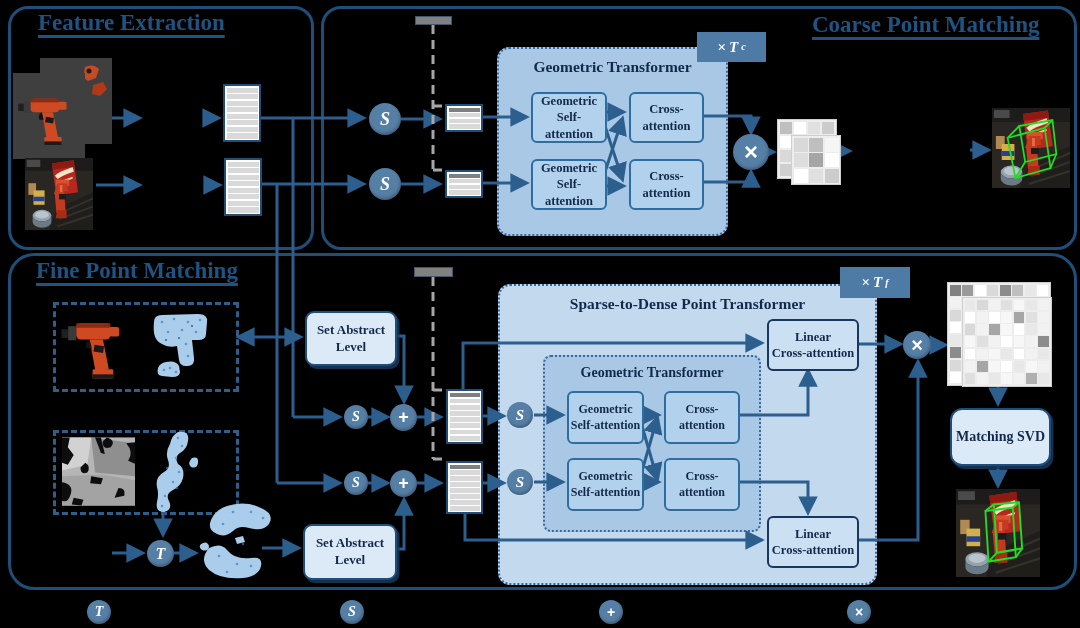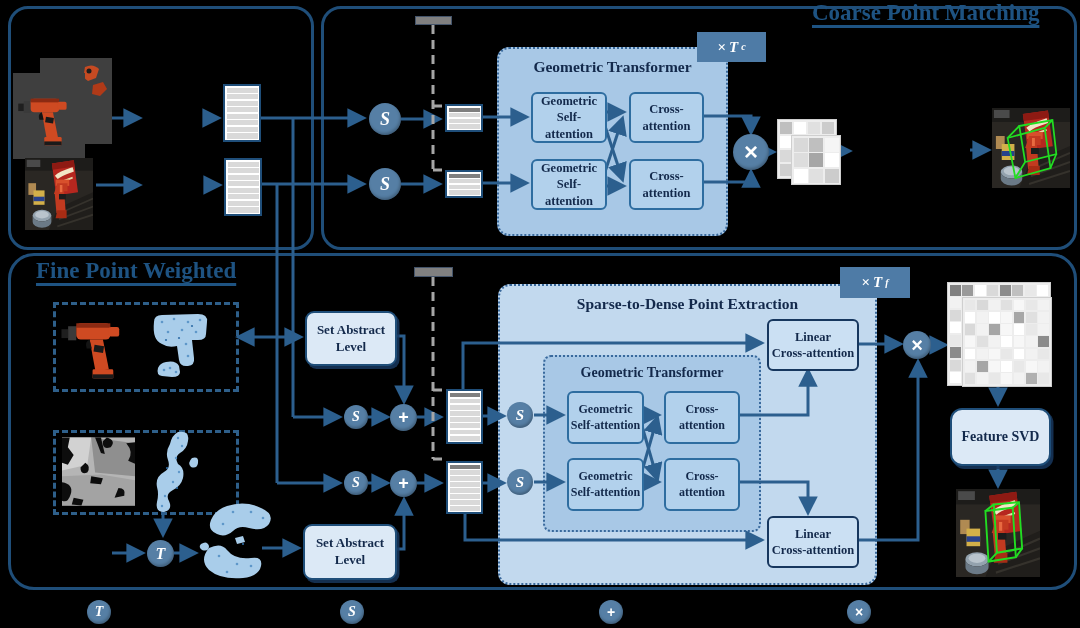--- a/index.html
+++ b/index.html
@@ -53,29 +53,30 @@
 </style>
 </head>
 <body>
 
 <div id="canvas">
 
   <div class="panel" style="left:8px;top:6px;width:300px;height:238px;"></div>
   <div class="panel" style="left:321px;top:6px;width:750px;height:238px;"></div>
   <div class="panel" style="left:8px;top:253px;width:1063px;height:331px;border-radius:26px;"></div>
 
-  <div class="panel-title" style="left:812px;top:0;text-align:right;">Coarse Point Matching</div>
-  <div class="panel-title" style="left:36px;top:258px;">Fine Point Weighted</div>
+  <div class="panel-title" style="left:38px;top:10px;">Feature Extraction</div>
+  <div class="panel-title" style="left:812px;top:12px;text-align:right;">Coarse Point Matching</div>
+  <div class="panel-title" style="left:36px;top:258px;">Fine Point Matching</div>
 
   <div class="container-dotted" style="left:497px;top:47px;width:227px;height:185px;background:#A8C8E6;">
     <div class="container-title" style="top:9px;">Geometric Transformer</div>
   </div>
 
   <div class="container-dotted" style="left:498px;top:284px;width:375px;height:297px;background:#C2D9EE;">
-    <div class="container-title" style="top:9px;">Sparse-to-Dense Point Extraction</div>
+    <div class="container-title" style="top:9px;">Sparse-to-Dense Point Transformer</div>
   </div>
 
   <div class="container-dotted" style="left:543px;top:355px;width:214px;height:173px;background:#A8C8E6;border-radius:8px;z-index:1;">
     <div class="container-title" style="top:8px;font-size:14px;">Geometric Transformer</div>
   </div>
 
   <svg class="overlay" width="1080" height="628" viewBox="0 0 1080 628">
     <defs>
       <marker id="ah" viewBox="0 0 10 10" refX="7.5" refY="5" markerWidth="6.5" markerHeight="6.5" orient="auto-start-reverse">
         <path d="M0,0 L10,5 L0,10 z" fill="#2C5F8E"></path>
@@ -649,21 +650,21 @@
       <div style="background: rgb(224, 224, 224);"></div>
       <div style="background: rgb(242, 242, 242);"></div>
       <div style="background: rgb(232, 232, 232);"></div>
       <div style="background: rgb(247, 247, 247);"></div>
       <div style="background: rgb(242, 242, 242);"></div>
       <div style="background: rgb(176, 176, 176);"></div>
       <div style="background: rgb(232, 232, 232);"></div>
     </div>
 
   <div class="pale" style="left:950px;top:408px;width:97px;height:54px;border-radius:12px;font-size:14px;">
-    <span>Feature SVD</span>
+    <span>Matching SVD</span>
   </div>
 
   <div class="imgbox" style="left:956px;top:489px;width:84px;height:88px;"><svg width="84" height="88" viewBox="0 0 80 80" preserveAspectRatio="none">
     <rect width="80" height="80" fill="#2A2723"></rect>
     <rect width="80" height="14" fill="#1D1C1A"></rect>
     <rect x="2" y="2" width="16" height="8" fill="#4A4A4A"></rect>
     <path d="M38,56 L80,38 L80,80 L28,80 Z" fill="#201E1B"></path>
     <path d="M44,60 L80,45 M40,68 L80,54 M38,76 L80,63" stroke="#35322C" stroke-width="2"></path>
     <g transform="rotate(-8 48 22)">
       <rect x="34" y="4" width="26" height="36" fill="#B6271F"></rect>

